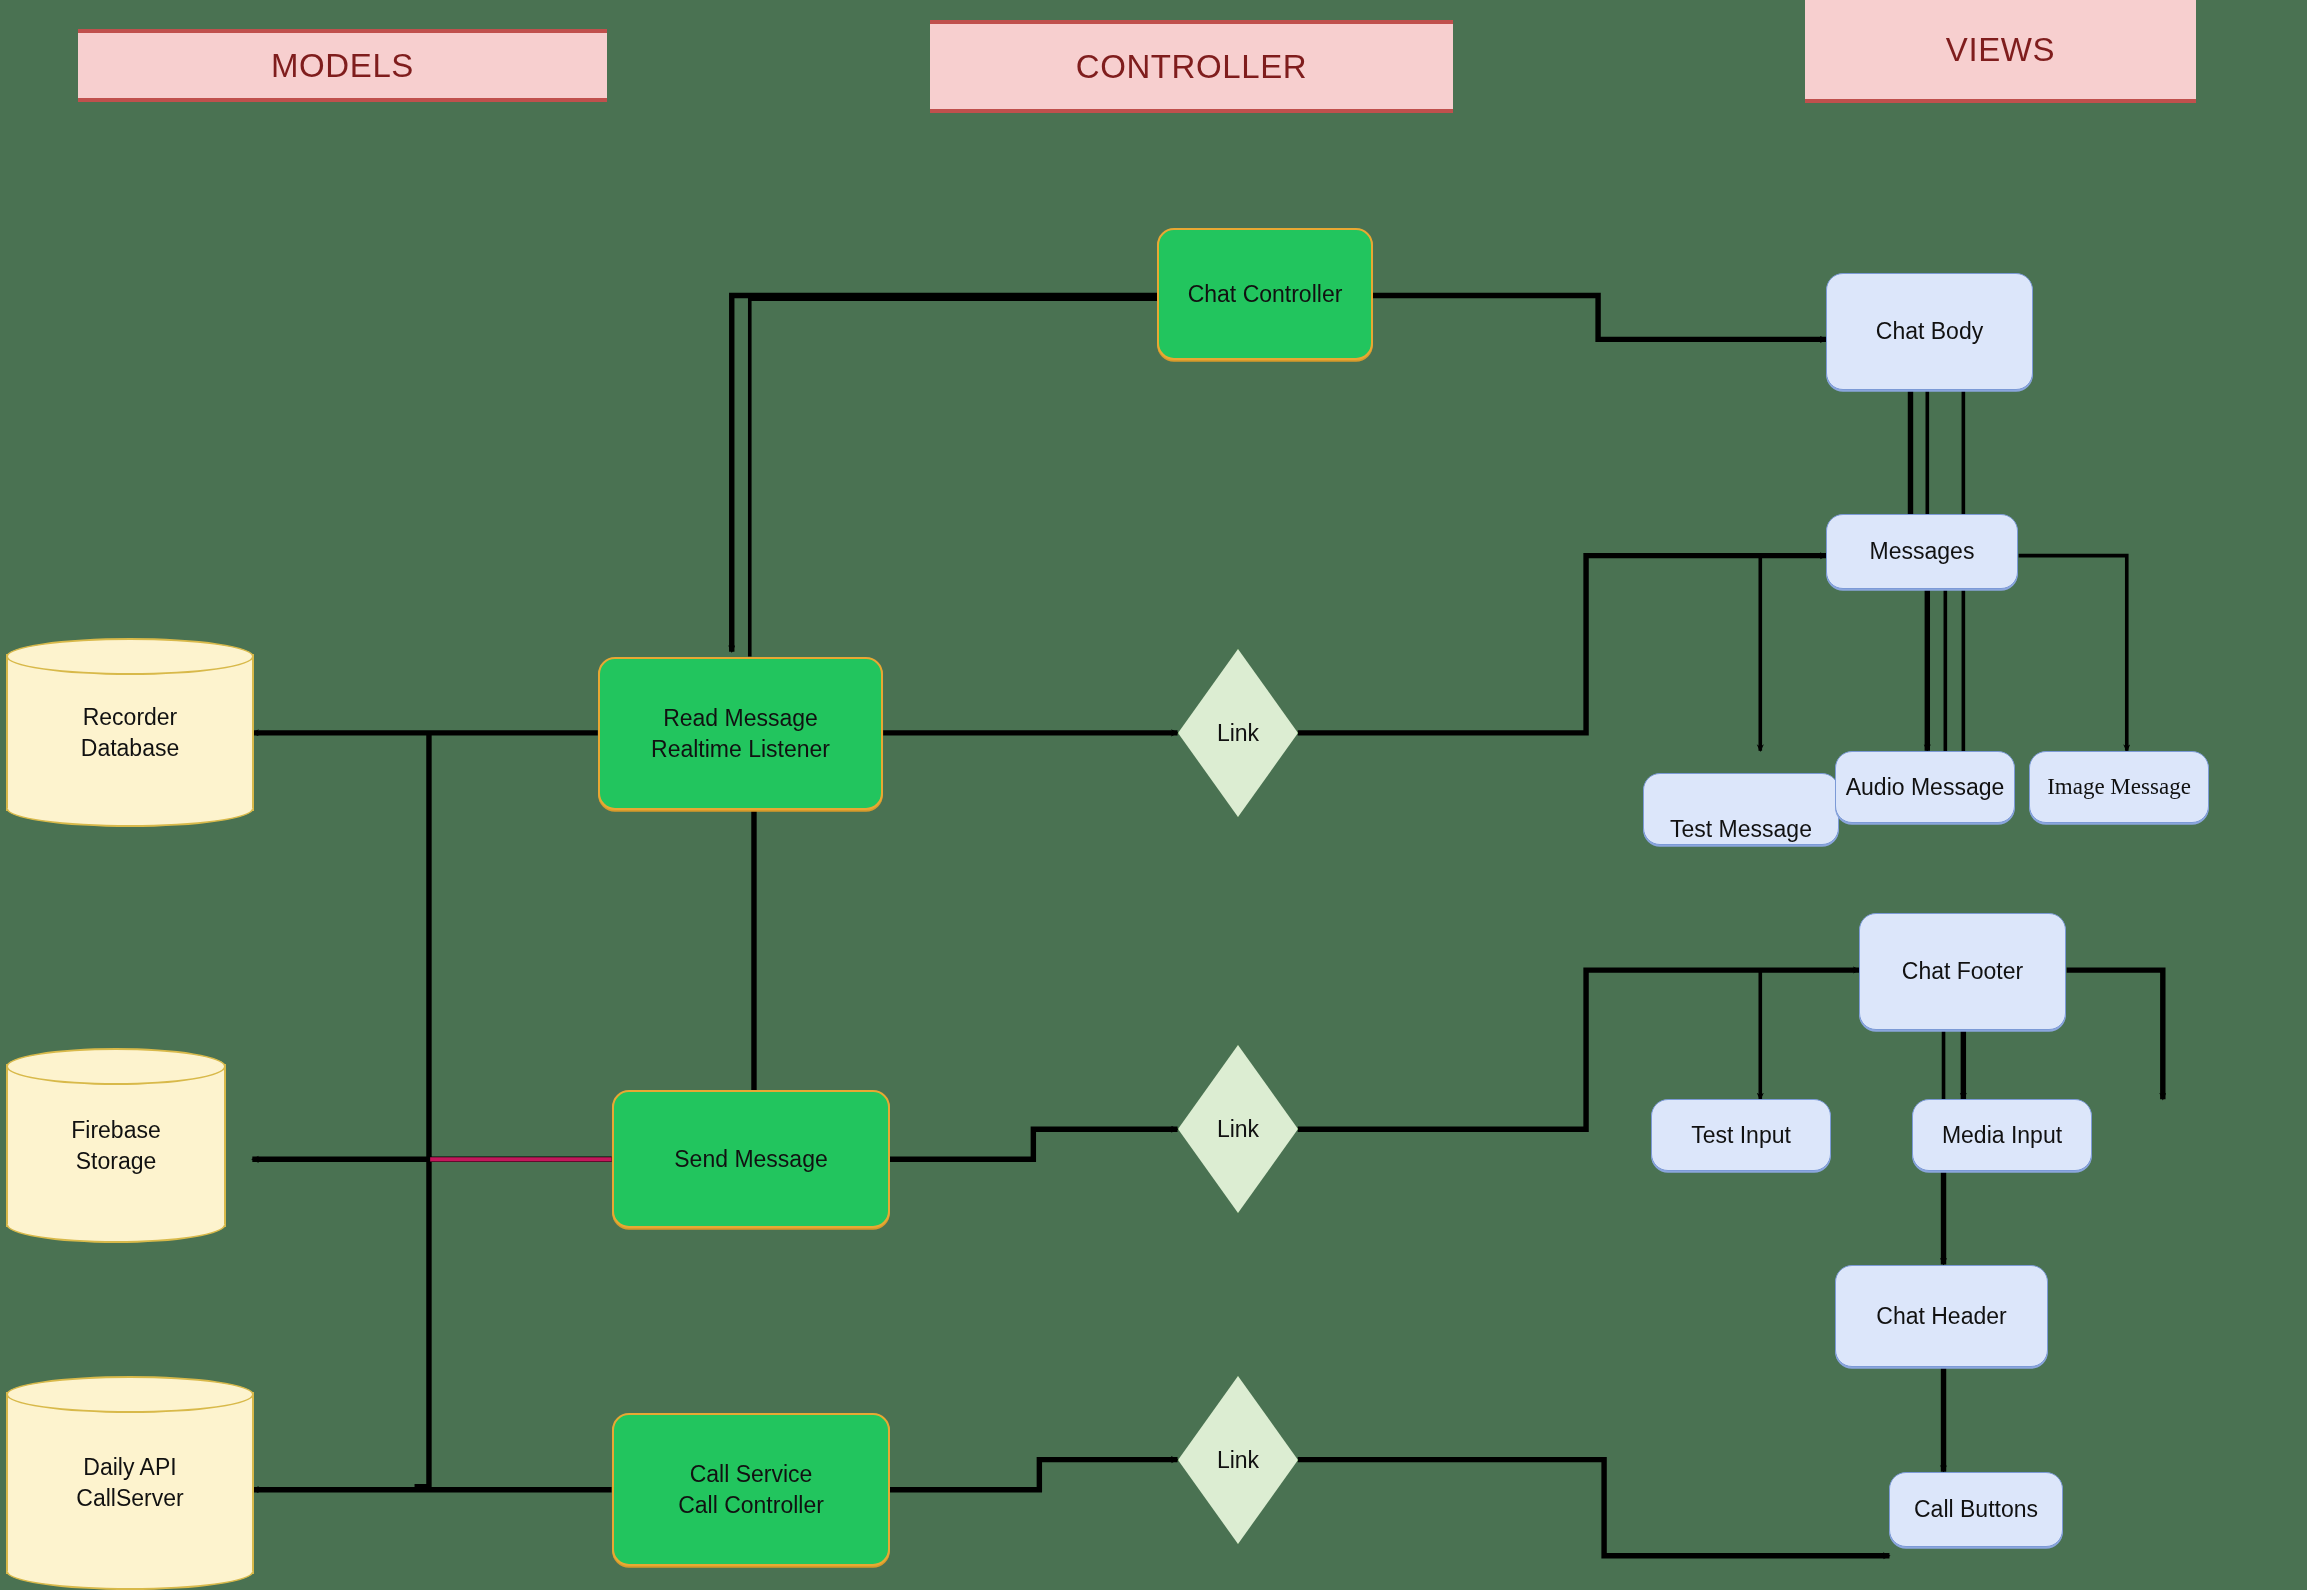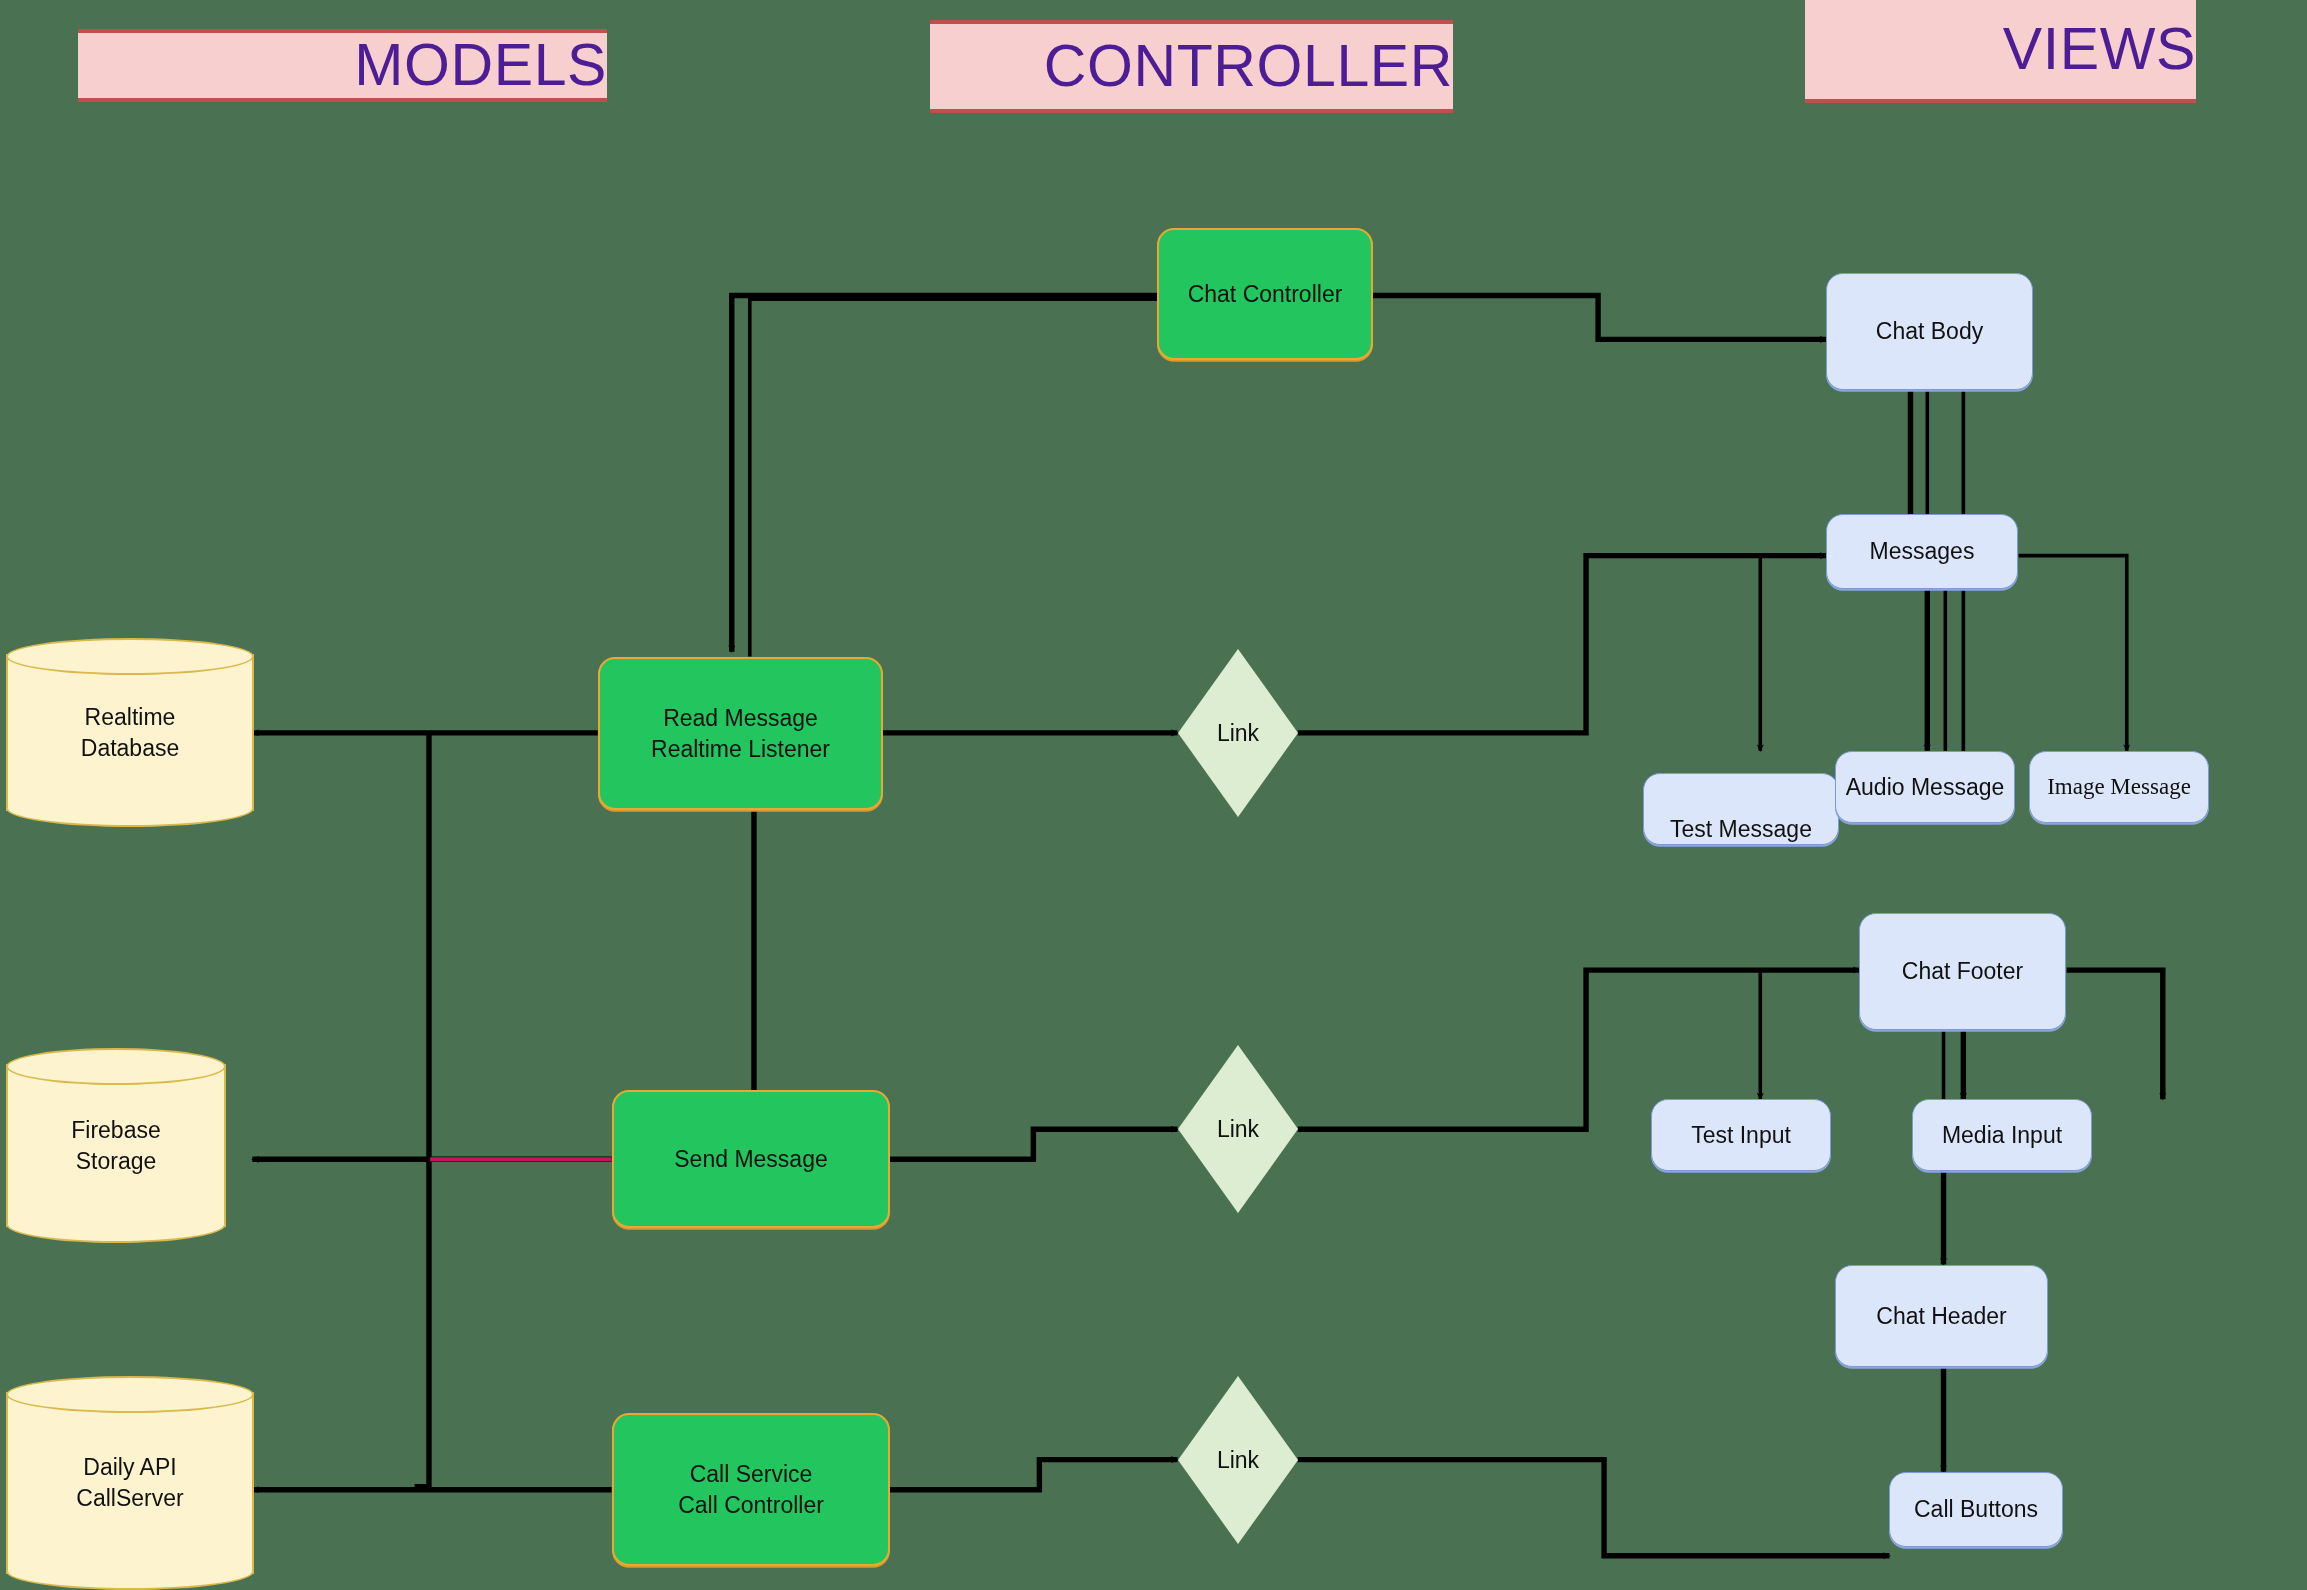--- a/index.html
+++ b/index.html
@@ -13,23 +13,23 @@
   }
   svg.edges{position:absolute;left:0;top:0;width:2307px;height:1590px;}
 
   
   .lane{
     position:absolute;
     background:#f7cfcf;
     border-top:4.2px solid #c0504d;
     border-bottom:4.2px solid #c0504d;
     box-sizing:border-box;
-    display:flex;align-items:center;justify-content:flex-end;
-    color:#4c1d95;
-    font-size:59px;
+    display:flex;align-items:center;justify-content:center;
+    color:#7f1d1d;
+    font-size:33px;
     letter-spacing:0.6px;
     line-height:1;
   }
 
   
   .node{
     position:absolute;
     box-sizing:border-box;
     display:flex;align-items:center;justify-content:center;
     text-align:center;
@@ -180,21 +180,21 @@
     <span class="lbl">CONTROLLER</span>
   </div>
   <div class="lane" style="left:1805px;top:-4.8px;width:391px;height:108px;">
     <span class="lbl">VIEWS</span>
   </div>
 
   <div class="cyl" style="left:6px;top:638px;width:248px;height:189px;">
     <div class="body"></div>
     <div class="bottom"></div>
     <div class="top"></div>
-    <div class="lbl">Realtime
+    <div class="lbl">Recorder
 Database</div>
   </div>
 
   <div class="cyl" style="left:6px;top:1048px;width:220px;height:195px;">
     <div class="body"></div>
     <div class="bottom"></div>
     <div class="top"></div>
     <div class="lbl">Firebase
 Storage</div>
   </div>

